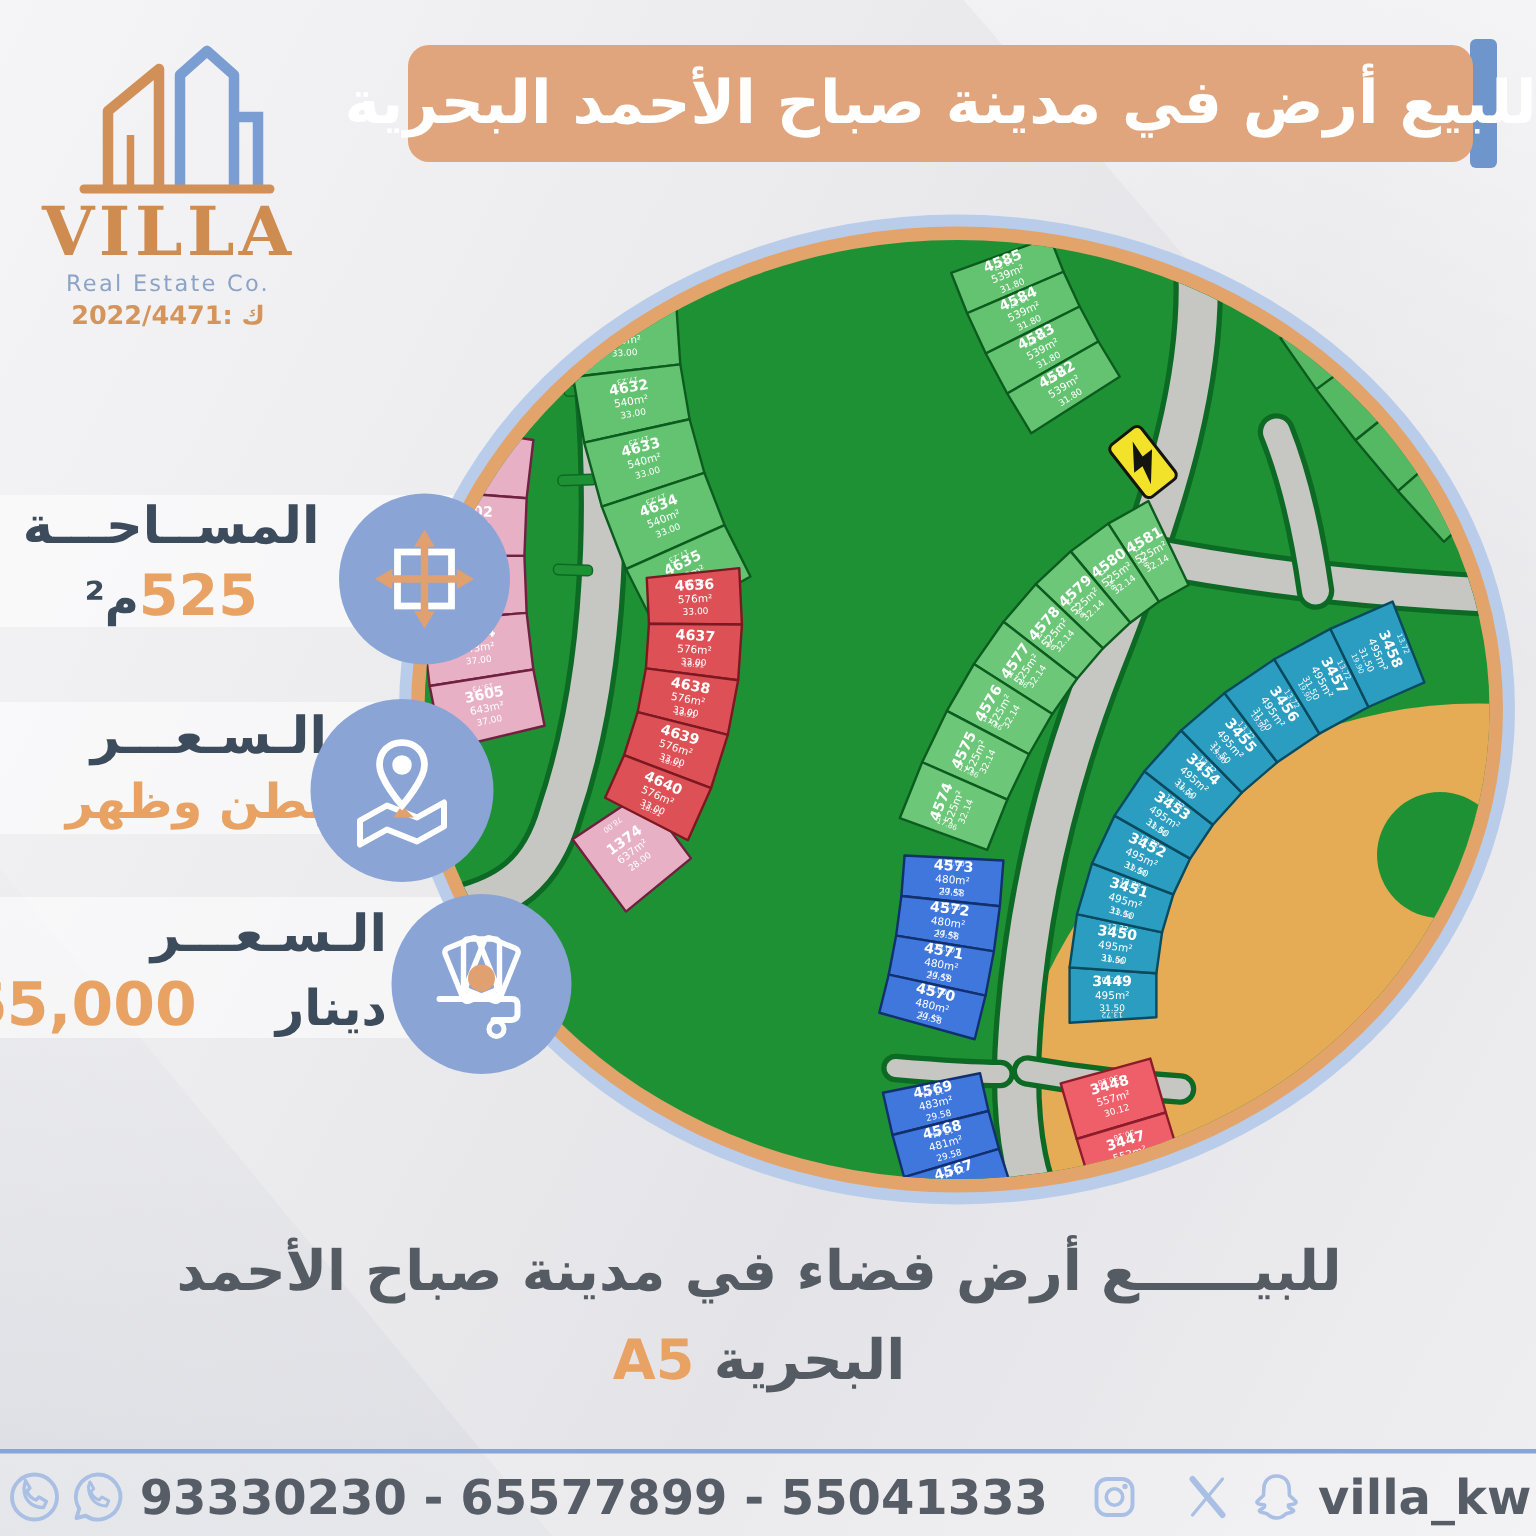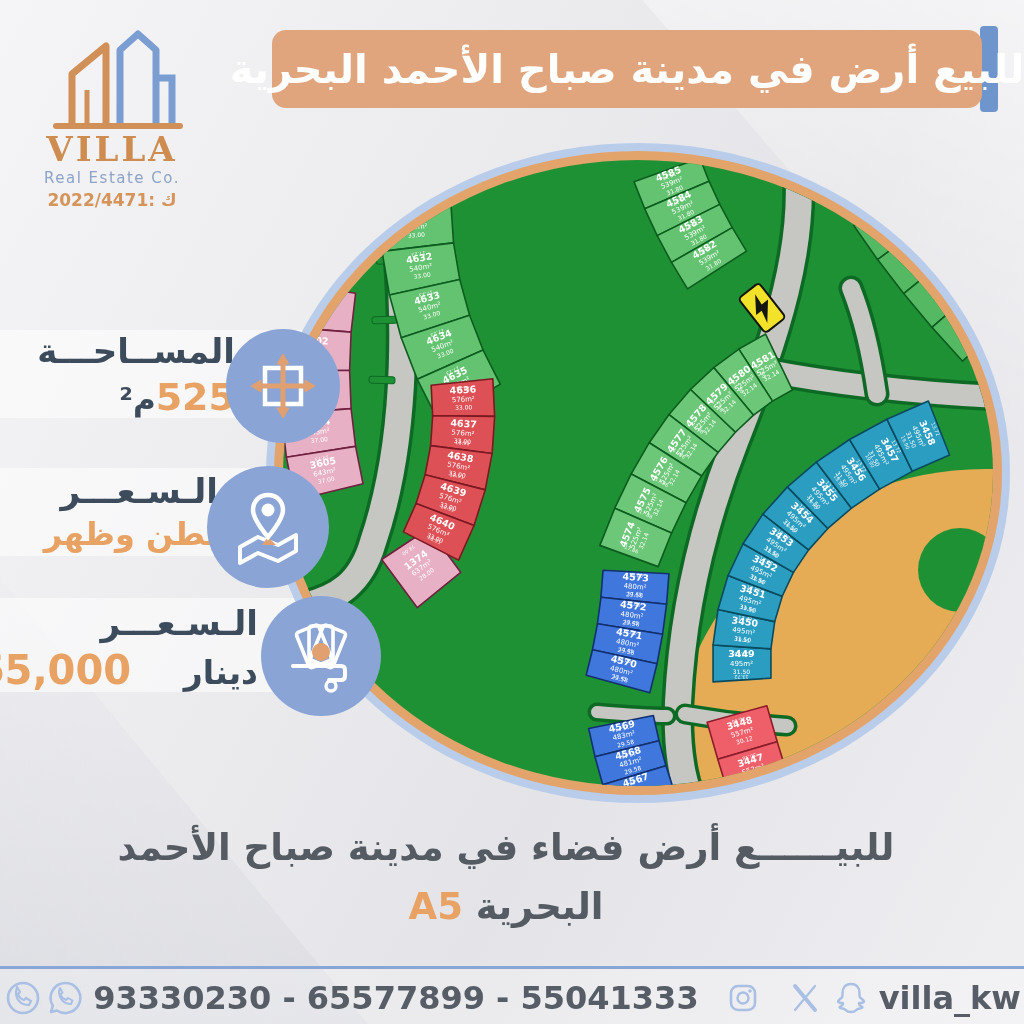--- a/index.html
+++ b/index.html
@@ -9,46 +9,46 @@
   .facet{position:absolute;pointer-events:none;}
   #facet-tr{left:600px;top:0;width:424px;height:540px;
     background:linear-gradient(205deg,rgba(255,255,255,.6),rgba(255,255,255,0) 62%);
     clip-path:polygon(100% 0,10% 0,100% 82%);}
   #facet-bl{left:0;top:500px;width:400px;height:524px;
     background:linear-gradient(25deg,rgba(203,205,213,.45),rgba(203,205,213,0) 70%);
     clip-path:polygon(0 100%,0 15%,92% 100%);}
   
   .logo{position:absolute;left:28px;top:16px;width:168px;text-align:center;}
   .logo-name{font-family:"DejaVu Serif","Liberation Serif",serif;font-weight:bold;
-    font-size:34px;letter-spacing:3px;color:#cf8c50;line-height:1.02;margin-top:-6px;}
+    font-size:45px;letter-spacing:3px;color:#cf8c50;line-height:1.02;margin-top:-6px;}
   .logo-sub{font-size:15px;color:#8ba3c6;letter-spacing:1.5px;margin-top:2px;}
   .logo-lic{font-size:17px;font-weight:bold;color:#d4945a;margin-top:3px;}
   
   .banner-bar{position:absolute;left:980px;top:26px;width:18px;height:86px;border-radius:4px;}
   .banner{position:absolute;left:272px;top:30px;width:710px;height:78px;border-radius:14px;
     display:flex;align-items:center;justify-content:center;}
   .banner-title{color:#fff;font-size:40px;font-weight:bold;direction:rtl;white-space:nowrap;}
   
   .map-wrap{position:absolute;left:265px;top:142px;width:746px;height:662px;}
   .map-wrap svg{display:block;font-family:"DejaVu Sans",sans-serif;}
   
   .band{position:absolute;left:0;background:rgba(255,255,255,.55);border-radius:0 20px 20px 0;}
   #band-1{top:330px;width:326px;height:88px;}
   #band-2{top:468px;width:318px;height:88px;}
   #band-3{top:598px;width:334px;height:94px;}
   
   .info-row{position:absolute;text-align:right;}
-  #row-area{right:789px;top:332px;}
+  #row-area{right:811px;top:332px;}
   #row-location{right:806px;top:472px;}
   #row-price{right:766px;top:604px;}
   .info-label{font-size:34px;font-weight:bold;color:#3d4c5c;direction:rtl;white-space:nowrap;line-height:1.15;}
   .info-value{margin-top:4px;white-space:nowrap;}
   .v-orange{color:#e8a263;font-weight:bold;}
   .v-dark{color:#3d4c5c;font-weight:bold;}
-  #row-area .info-value{direction:rtl;font-size:38px;}
+  #row-area .info-value{direction:rtl;font-size:38px;text-align:center;}
   #row-area .v-dark{font-size:31px;}
   #row-location .info-value{direction:rtl;font-size:32px;}
   #row-price .info-value{direction:ltr;font-size:40px;}
   #row-price .v-dark{font-size:33px;margin-left:40px;}
   
   .badge{position:absolute;border-radius:50%;display:flex;align-items:center;justify-content:center;}
   #badge-area{left:226px;top:329px;width:114px;height:114px;}
   #badge-location{left:207px;top:466px;width:122px;height:122px;}
   #badge-price{left:261px;top:596px;width:120px;height:120px;}
   

